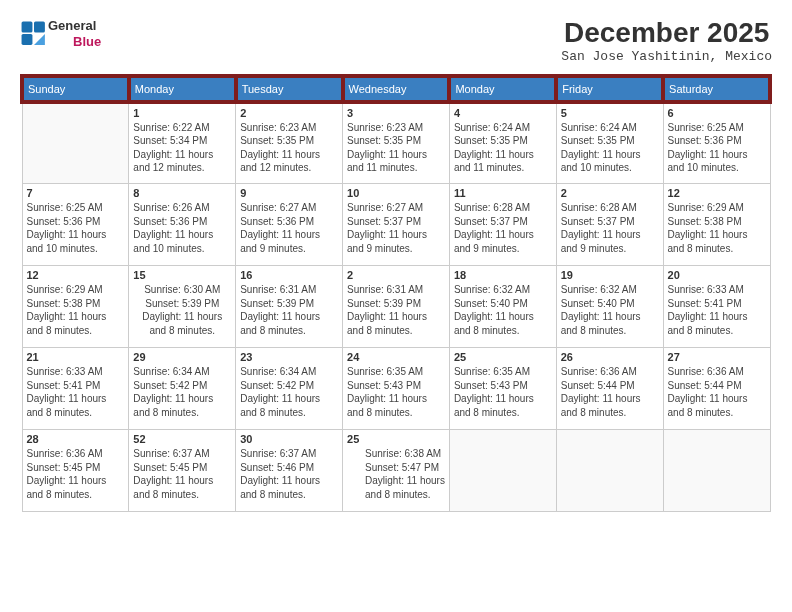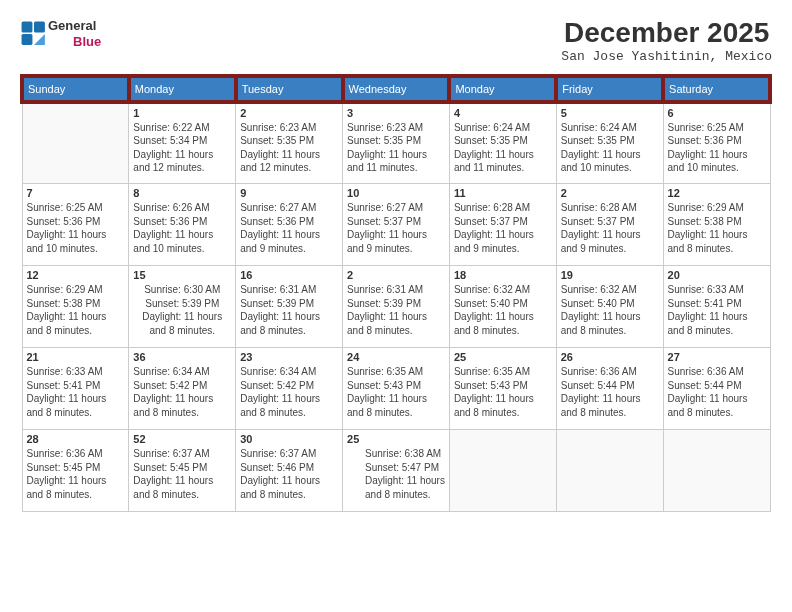--- a/index.html
+++ b/index.html
@@ -277,21 +277,21 @@
         </tr>
         <tr class="alt-row">
           <td>
             <span class="day-num">21</span>
             <div class="day-info" style="white-space: pre-line;">Sunrise: 6:33 AM
 Sunset: 5:41 PM
 Daylight: 11 hours
 and 8 minutes.</div>
           </td>
           <td>
-            <span class="day-num">36</span>
+            <span class="day-num">29</span>
             <div class="day-info" style="white-space: pre-line;">Sunrise: 6:34 AM
 Sunset: 5:42 PM
 Daylight: 11 hours
 and 8 minutes.</div>
           </td>
           <td>
             <span class="day-num">23</span>
             <div class="day-info" style="white-space: pre-line;">Sunrise: 6:34 AM
 Sunset: 5:42 PM
 Daylight: 11 hours

